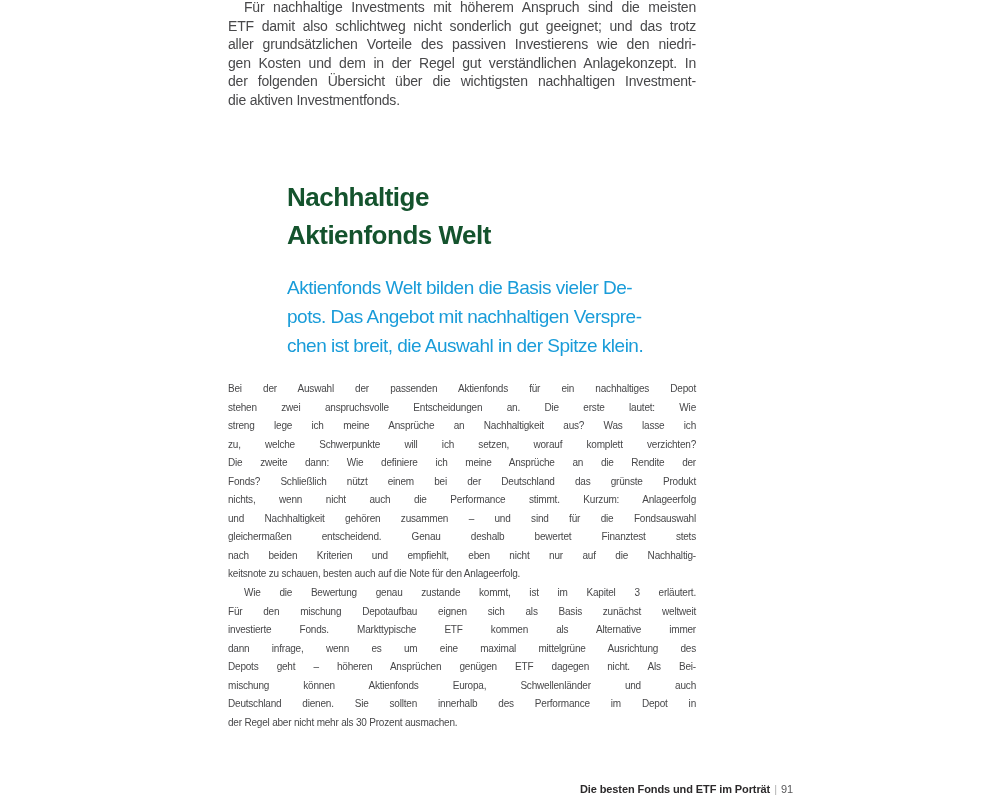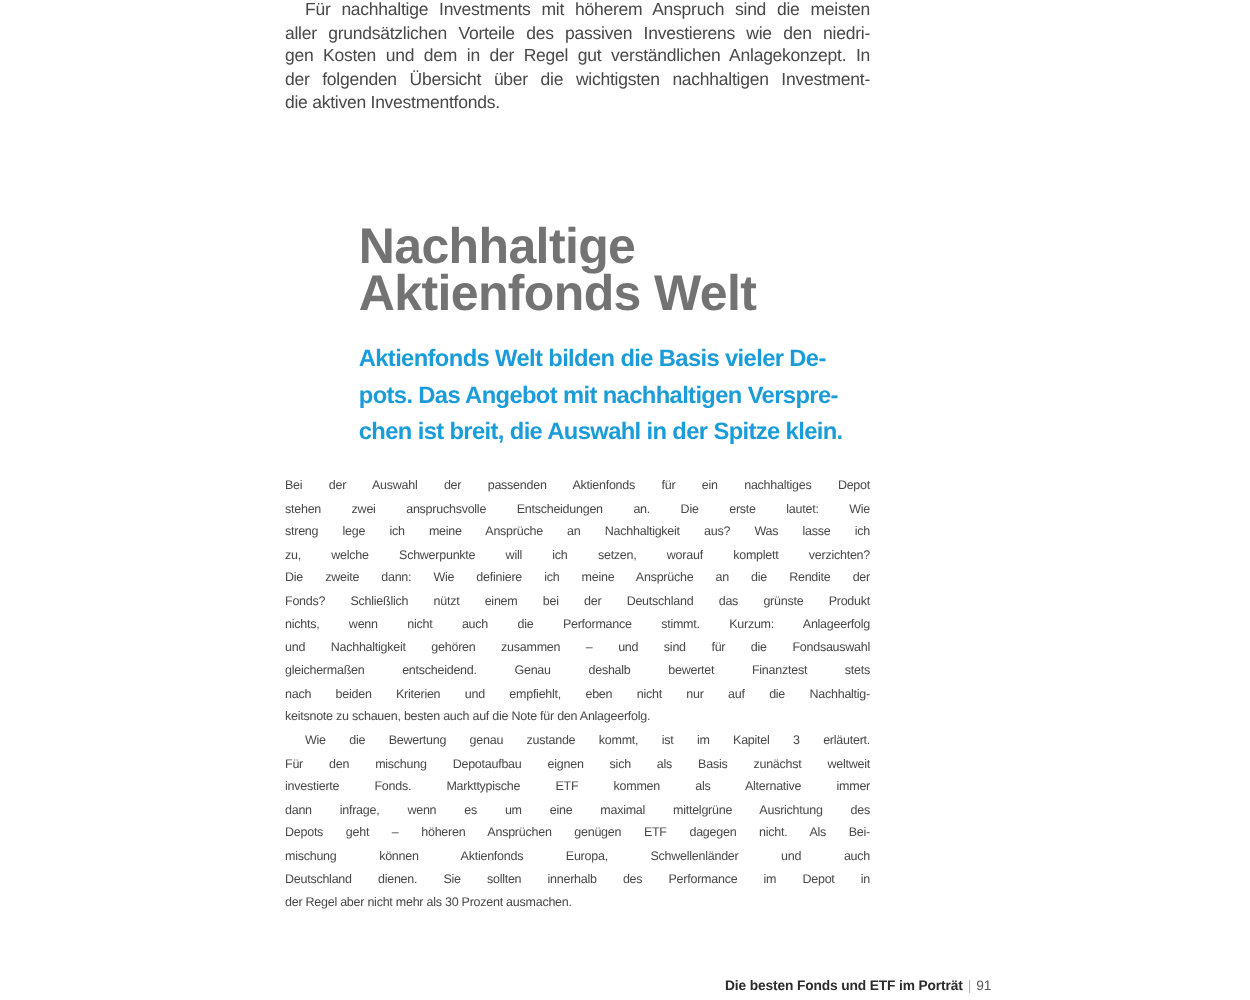--- a/index.html
+++ b/index.html
@@ -28,31 +28,31 @@
     left: 228px; top: -2px; width: 468px;
     font-size: 14px; line-height: 18.5px;
     letter-spacing: -0.2px;
     color: #48484a;
   }
 
   .title {
     position: absolute;
     left: 287px; top: 178px; width: 480px;
     margin: 0;
-    font-size: 40px; line-height: 38px;
+    font-size: 26px; line-height: 38px;
     font-weight: 700;
     letter-spacing: -0.5px;
-    color: #737373;
+    color: #14532d;
   }
 
   .lead {
     position: absolute;
     left: 287px; top: 273px; width: 420px;
     font-size: 19px; line-height: 29px;
-    font-weight: 700;
+    font-weight: 400;
     letter-spacing: -0.5px;
     color: #199cd9;
   }
 
   .body-col {
     position: absolute;
     left: 228px; top: 380px; width: 468px;
     font-size: 10px; line-height: 18.55px;
     letter-spacing: -0.2px;
     color: #48484a;
@@ -71,20 +71,21 @@
   .footer .sep { color: #b0b0b0; font-weight: 400; margin: 0 4px; }
   .footer .pageno { color: #58585a; font-weight: 400; }
 </style>
 </head>
 <body>
 
 <div class="page">
 
   <div class="intro justified indent-first">
       <div class="tline">Für nachhaltige Investments mit höherem Anspruch sind die meisten</div>
+      <div class="tline">ETF damit also schlichtweg nicht sonderlich gut geeignet; und das trotz</div>
       <div class="tline">aller grundsätzlichen Vorteile des passiven Investierens wie den niedri-</div>
       <div class="tline">gen Kosten und dem in der Regel gut verständlichen Anlagekonzept. In</div>
       <div class="tline">der folgenden Übersicht über die wichtigsten nachhaltigen Investment-</div>
       <div class="tline">die aktiven Investmentfonds.</div>
     </div>
 
   <h1 class="title ragged">
       <div class="tline">Nachhaltige</div>
       <div class="tline">Aktienfonds Welt</div>
     </h1>

